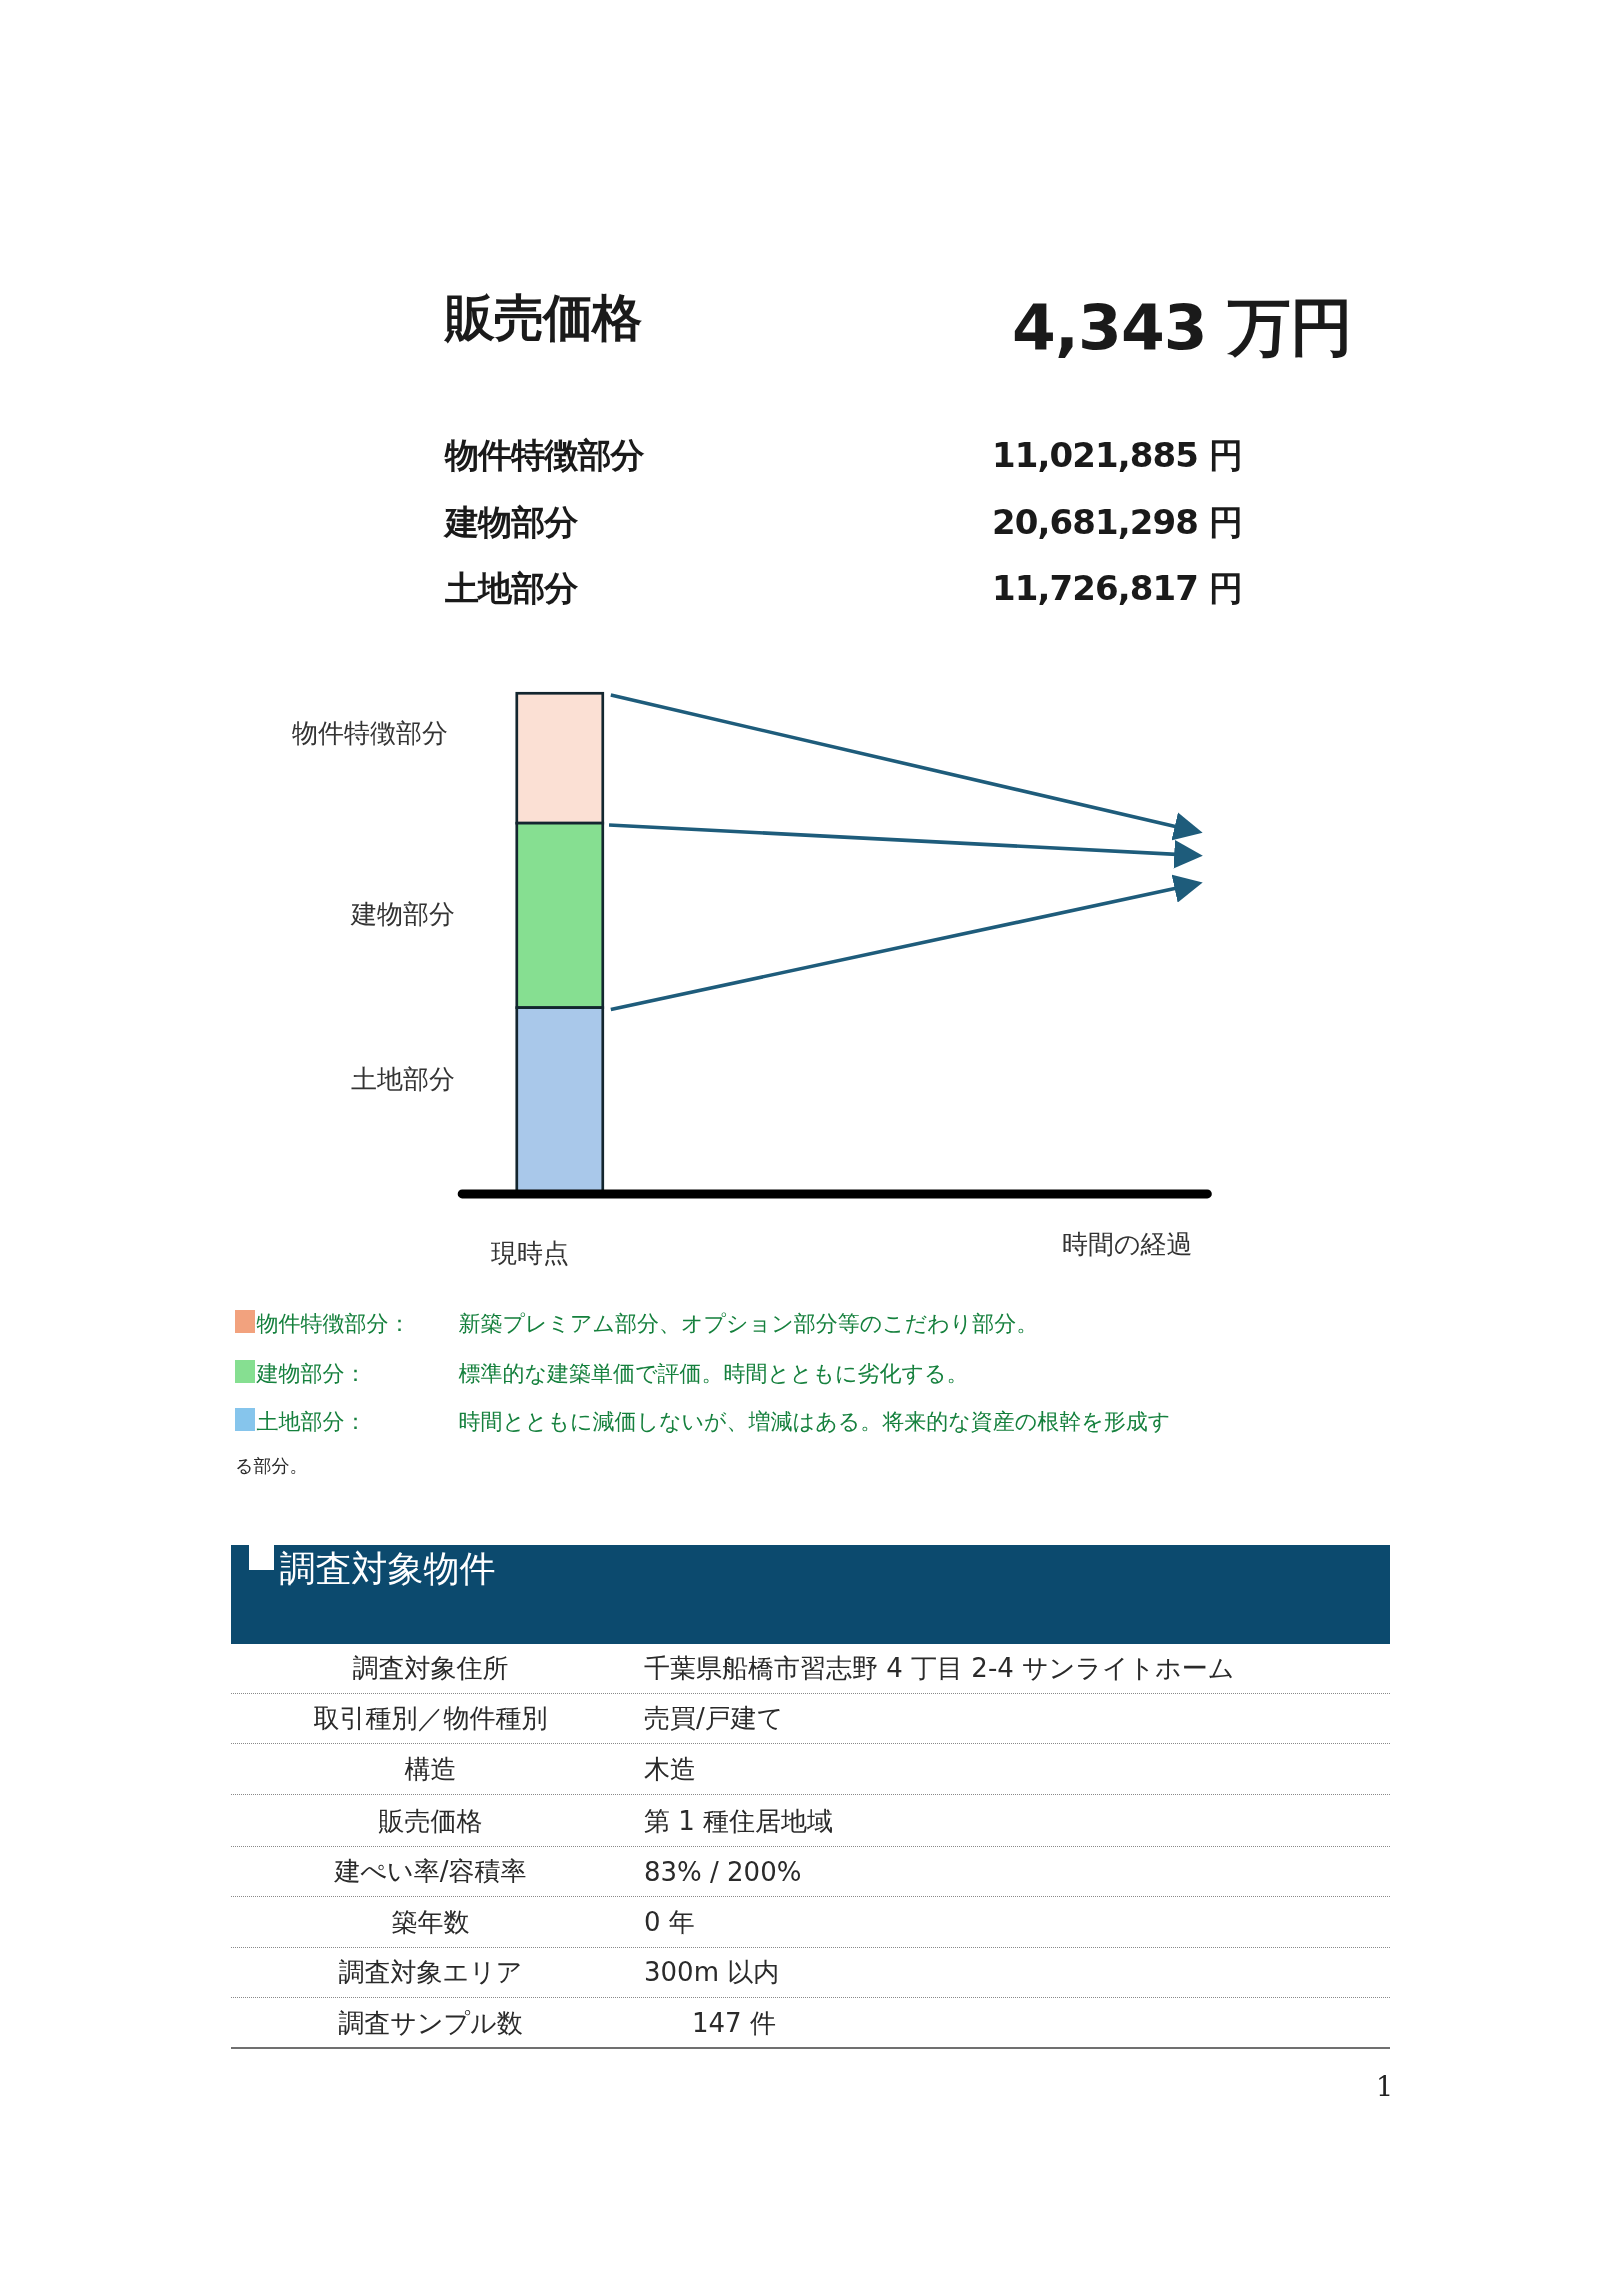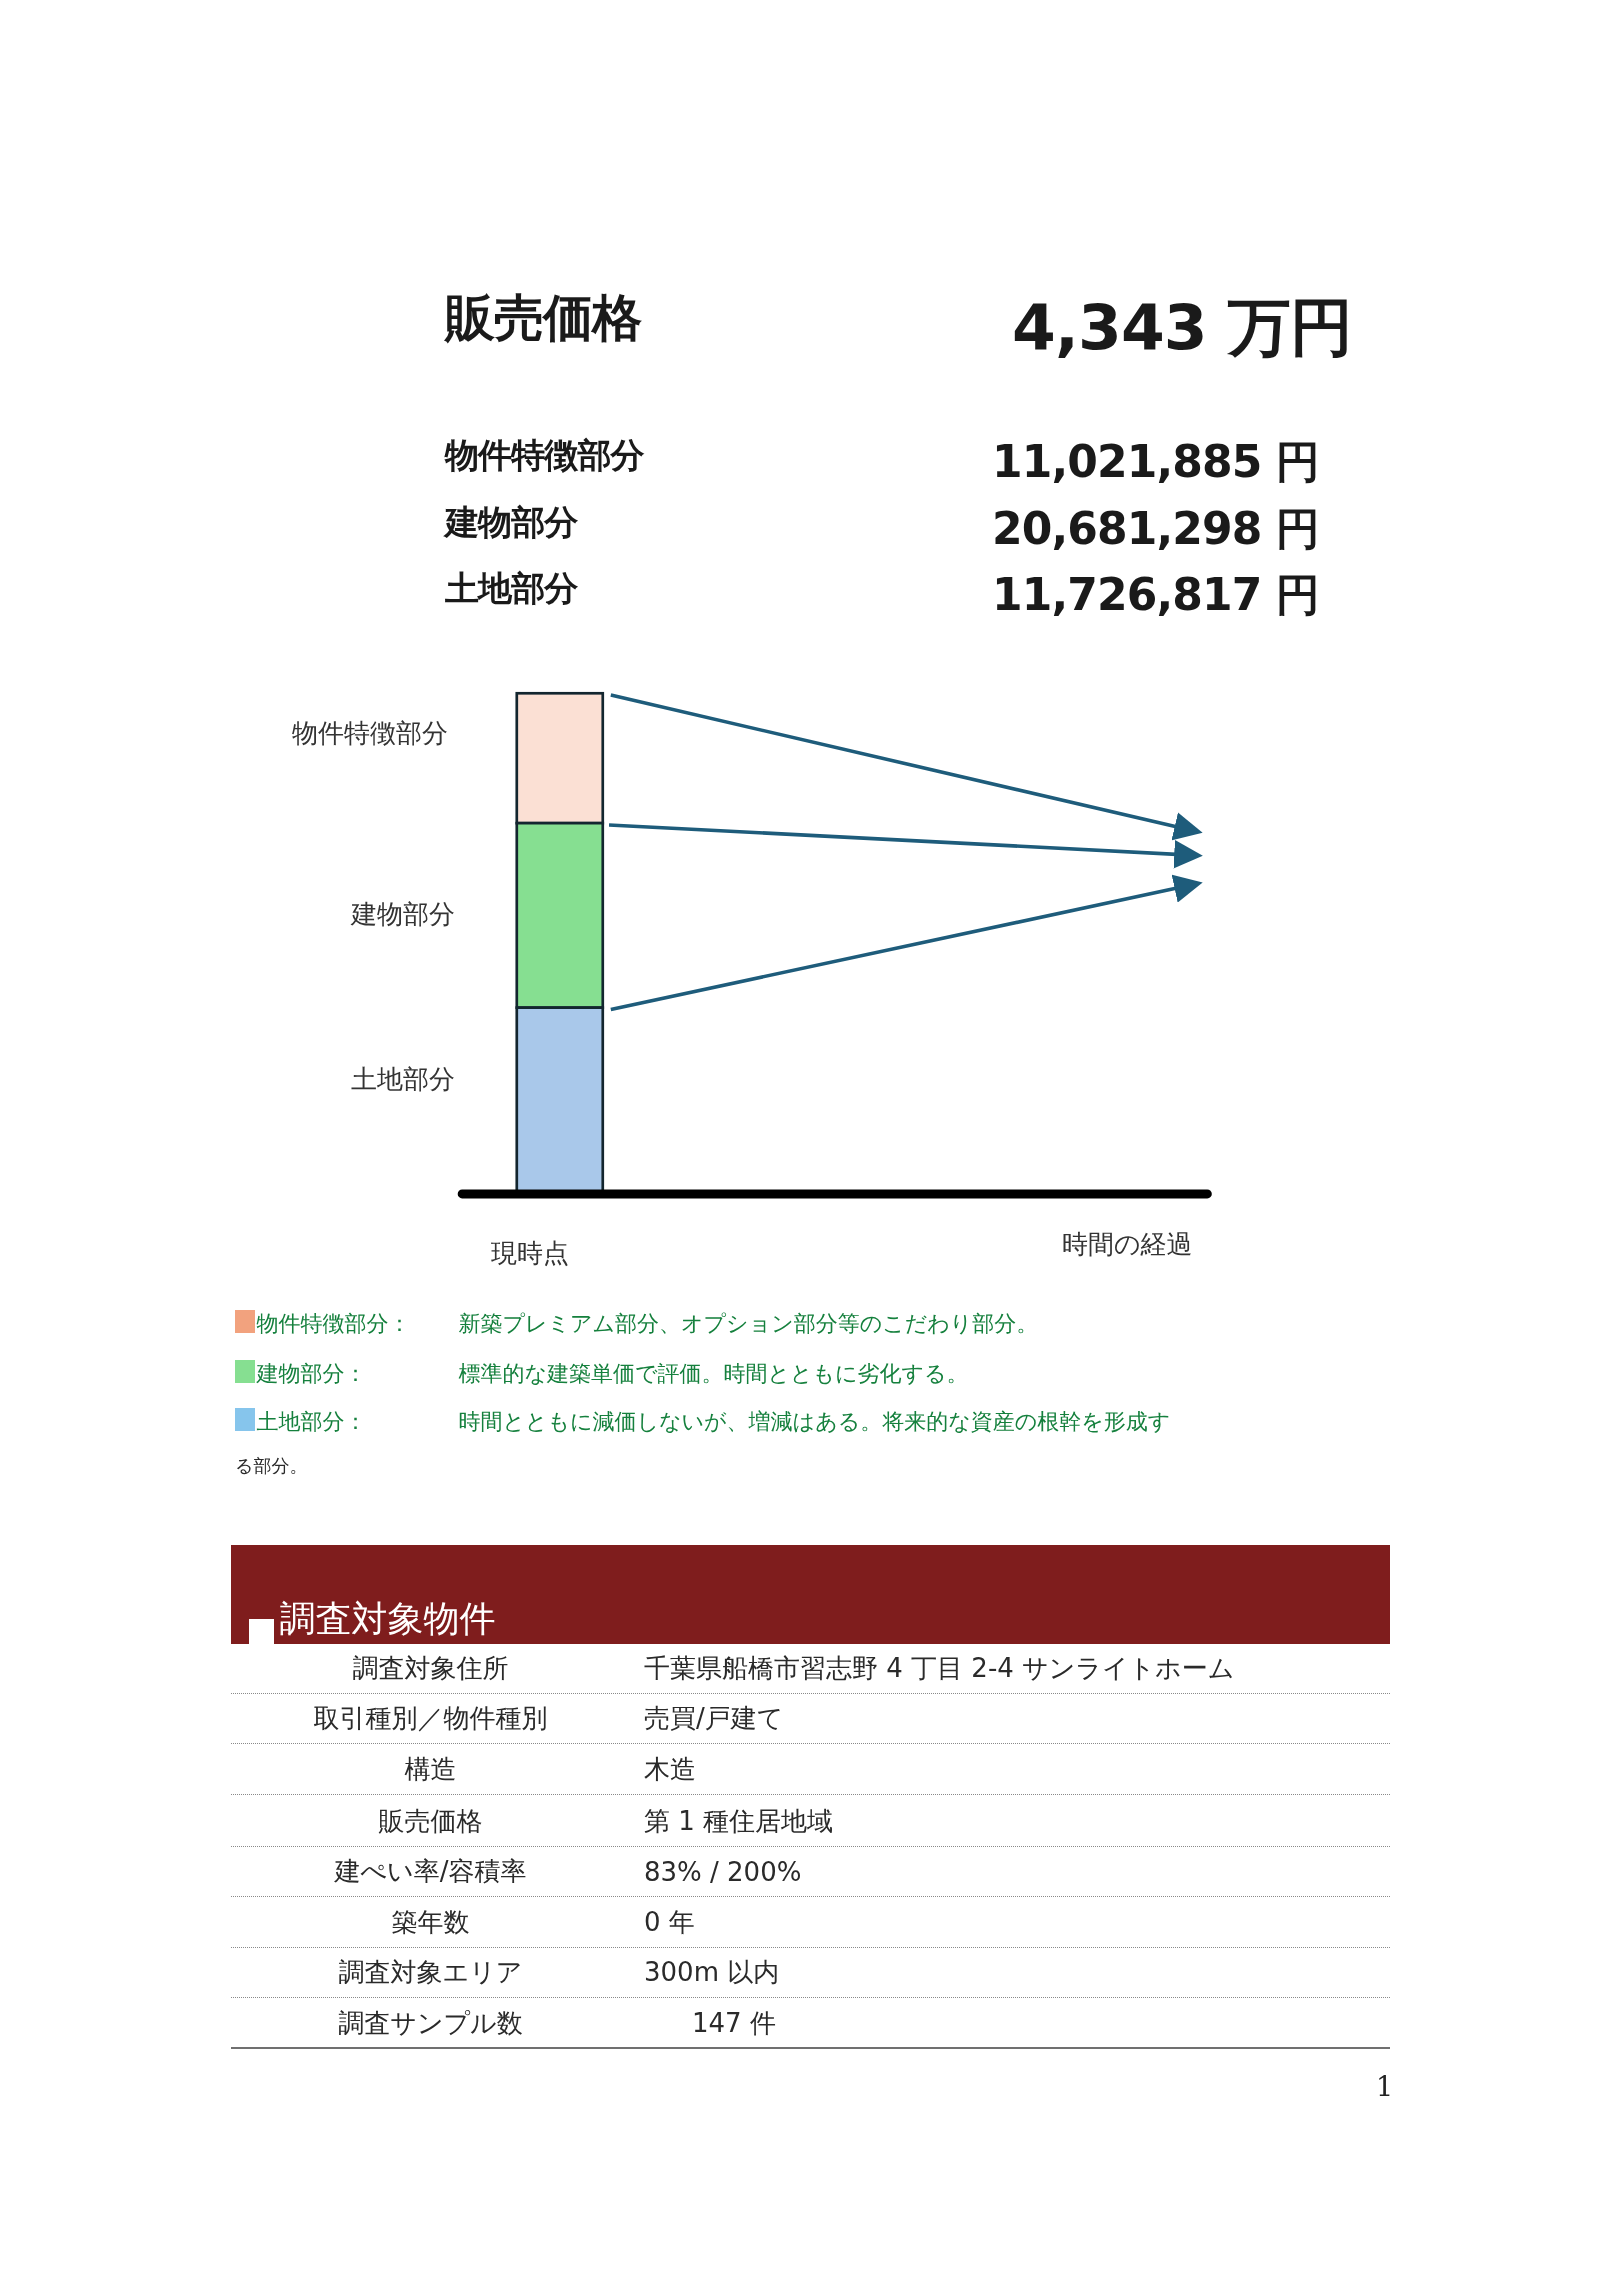--- a/index.html
+++ b/index.html
@@ -4,33 +4,33 @@
   <style>
     html, body { margin: 0; padding: 0; background: #ffffff; }
     body {
       width: 1622px; height: 2293px; position: relative; overflow: hidden;
       font-family: "DejaVu Sans", "Liberation Sans", sans-serif; color: #1a1a1a;
     }
     .abs { position: absolute; }
     .price-label { left: 445px; top: 285px; font-size: 50px; font-weight: bold; letter-spacing: -0.9px; white-space: nowrap; }
     .price-value { left: 1012px; top: 285px; font-size: 63px; font-weight: bold; white-space: nowrap; letter-spacing: -0.9px; }
     .brk-label { left: 445px; font-size: 34px; font-weight: bold; white-space: nowrap; letter-spacing: -0.9px; }
-    .brk-value { left: 992px; font-size: 44px; font-weight: bold; white-space: nowrap; letter-spacing: -0.9px; }
+    .brk-value { left: 992px; font-size: 34px; font-weight: bold; white-space: nowrap; letter-spacing: -0.9px; }
 
     svg#diagram { position: absolute; left: 0; top: 0; }
     .chart-lbl { font-size: 26px; color: #333; white-space: nowrap; }
 
     .legend-line { left: 235px; font-size: 22px; color: #15803d; white-space: nowrap; }
     .legend-swatch { display: inline-block; width: 19.7px; height: 23px; vertical-align: -1.8px; margin-right: 1.8px; }
     .legend-name { display: inline-block; width: 202px; }
     .legend-cont { left: 235px; top: 1454px; font-size: 18px; color: #2a2a2a; white-space: nowrap; }
 
     .tbl-header {
-      left: 231px; top: 1545px; width: 1159px; height: 99px; background: #7f1d1d;
-      color: #fff; font-size: 36px; display: flex; align-items: flex-end; box-sizing: border-box; padding-left: 18px;
+      left: 231px; top: 1545px; width: 1159px; height: 99px; background: #0c4a6e;
+      color: #fff; font-size: 36px; display: flex; align-items: flex-start; box-sizing: border-box; padding-left: 18px;
     }
     .tbl-header .sq { display: inline-block; width: 25px; height: 25px; background: #fff; margin-right: 5.4px; }
     .tbl-row {
       left: 231px; width: 1159px; height: 50px; border-bottom: 1.8px dotted #8a8a8a;
       box-sizing: border-box; display: flex; align-items: center; font-size: 26px; color: #2a2a2a;
     }
     .tbl-row.last { border-bottom: 2.7px solid #707070; gap: 48px; }
     .tbl-row .k { width: 383px; padding-left: 16px; box-sizing: border-box; white-space: nowrap; text-align: center; }
     .tbl-row .v { white-space: nowrap; margin-left: 30px; }
     .page-num { left: 1376px; top: 2071px; font-family: "DejaVu Serif", "Liberation Serif", serif; font-size: 27px; color: #222; }

